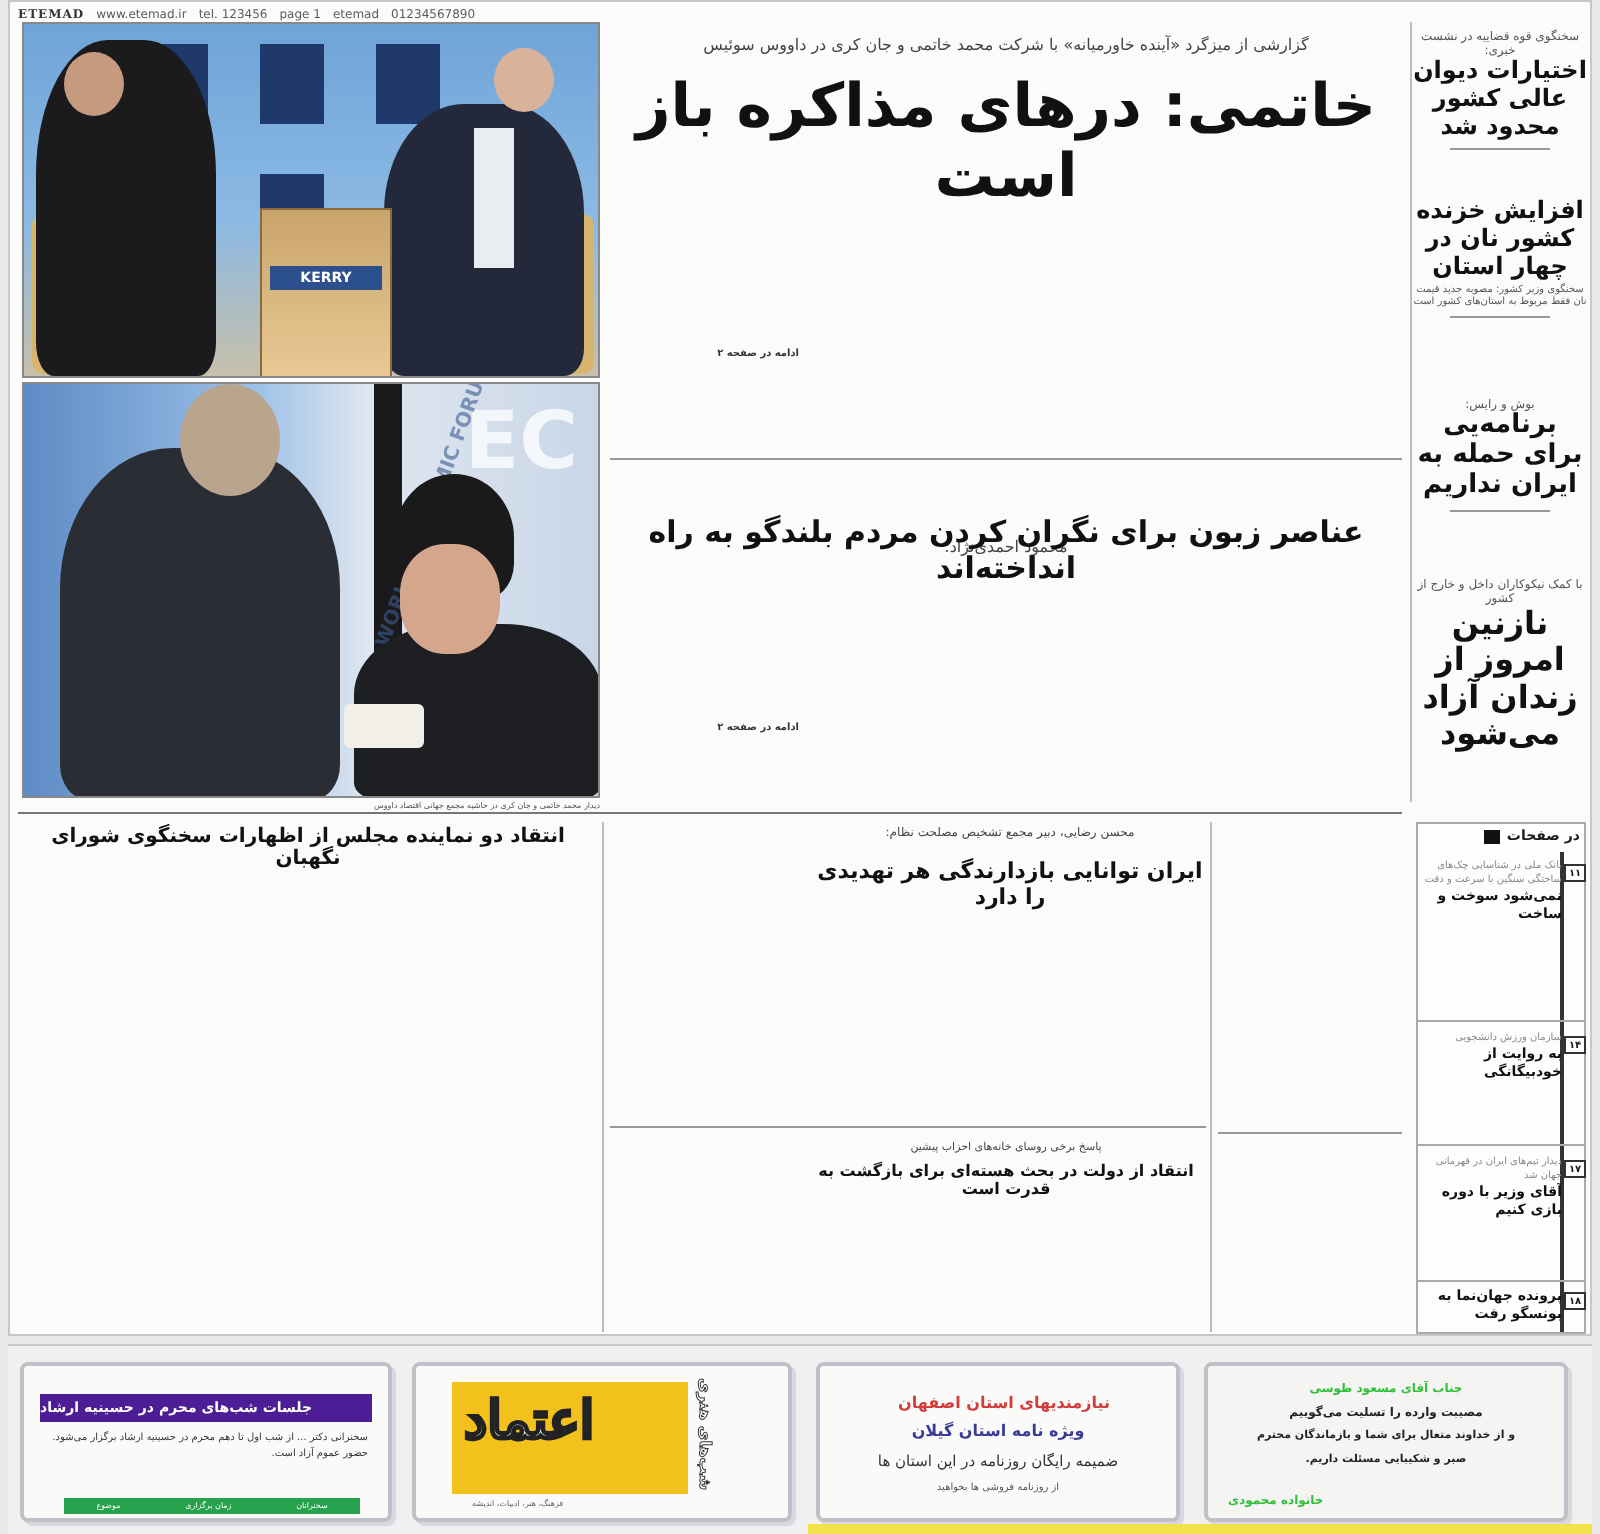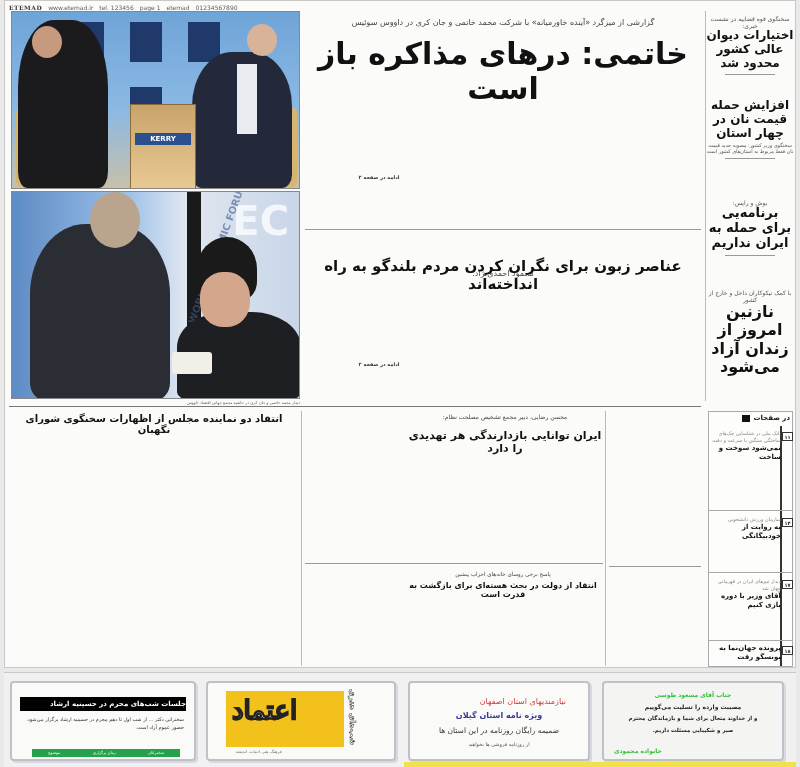--- a/index.html
+++ b/index.html
@@ -41,21 +41,21 @@
   .toc-title .sq { width: 8px; height: 7px; background: #111; display: inline-block; }
   .toc-spine { position: absolute; right: 10px; top: 14px; width: 2px; height: 240px; background: #333; }
   .toc-item { position: absolute; left: 2px; width: 70px; direction: rtl; text-align: right; }
   .toc-num { position: absolute; right: -12px; top: 2px; width: 11px; height: 9px; border: 1px solid #333; background: #fff; font-size: 5px; text-align: center; line-height: 8px; font-weight: bold; }
   .toc-dek { font-size: 5px; color: #888; line-height: 7px; }
   .toc-head { font-size: 7px; font-weight: bold; line-height: 9px; color: #111; }
   .toc-sep { position: absolute; left: 0; width: 83px; height: 1px; background: #aaa; }
 
   .ads { position: absolute; left: 4px; top: 672px; width: 792px; height: 95px; background: #f0f0f0; border-top: 1px solid #c8c8c8; }
   .ad { position: absolute; top: 8px; height: 80px; background: #fafaf8; border: 2px solid #c0c0c8; border-radius: 4px; box-shadow: 2px 2px 0 #d8d8e0; }
-  .ad-green-bar { position: absolute; left: 8px; right: 8px; top: 14px; height: 14px; background: #000000; color: #fff; font-size: 7px; font-weight: bold; text-align: right; line-height: 14px; direction: rtl; }
+  .ad-green-bar { position: absolute; left: 8px; right: 8px; top: 14px; height: 14px; background: #4c1d95; color: #fff; font-size: 7px; font-weight: bold; text-align: left; line-height: 14px; direction: rtl; }
   .ad-text { position: absolute; font-size: 5px; color: #333; direction: rtl; text-align: right; line-height: 8px; }
   .yellow-strip { position: absolute; left: 400px; bottom: 0; width: 392px; height: 5px; background: #f2e24a; }
 </style>
 </head>
 <body>
 
 <div class="page">
 
   <div class="masthead">
     <b class="brand">ETEMAD</b>
@@ -242,21 +242,21 @@
 
   <div class="rule-h" style="left:4px;top:405px;width:692px;background:#777;"></div>
 
   <div class="sidebar">
     <div class="sb-block" style="top:4px;">
       <div class="sb-kicker">سخنگوی قوه قضاییه در نشست خبری:</div>
       <div class="sb-head" style="font-size:12px;">اختیارات دیوان عالی کشور محدود شد</div>
       <div class="sb-divider"></div>
     </div>
     <div class="sb-block" style="top:88px;">
-      <div class="sb-head" style="font-size:12px;">افزایش حمله قیمت نان در چهار استان</div>
+      <div class="sb-head" style="font-size:12px;">افزایش خزنده کشور نان در چهار استان</div>
       <div class="sb-sub">سخنگوی وزیر کشور: مصوبه جدید قیمت نان فقط مربوط به استان‌های کشور است</div>
       <div class="sb-divider"></div>
     </div>
     <div class="sb-block" style="top:188px;">
       <div class="sb-kicker">بوش و رایس:</div>
       <div class="sb-head" style="font-size:13px;text-align:center;">برنامه‌یی برای حمله به ایران نداریم</div>
       <div class="sb-divider"></div>
     </div>
     <div class="sb-block" style="top:278px;">
       <div class="sb-kicker">با کمک نیکوکاران داخل و خارج از کشور</div>
@@ -534,21 +534,21 @@
   </div>
 
   <div class="ad" style="left:202px;width:190px;">
     <div style="position:absolute;left:18px;top:8px;width:118px;height:56px;background:#f2c11c;"></div>
     <div style="position:absolute;left:24px;top:12px;font-size:26px;font-weight:bold;color:#fff;-webkit-text-stroke:1.4px #222;direction:rtl;font-family:'DejaVu Serif',serif;">اعتماد</div>
     <div style="position:absolute;left:140px;top:6px;font-size:8px;color:#fff;-webkit-text-stroke:.5px #333;writing-mode:vertical-rl;font-weight:bold;">شب‌های هنری</div>
     <div style="position:absolute;left:28px;top:66px;font-size:4px;color:#666;direction:rtl;">فرهنگ، هنر، ادبیات، اندیشه</div>
   </div>
 
   <div class="ad" style="left:404px;width:182px;">
-    <div style="position:absolute;left:6px;right:22px;top:14px;text-align:right;direction:rtl;font-size:8px;font-weight:normal;color:#d43b3b;">نیازمندیهای استان اصفهان</div>
+    <div style="position:absolute;left:6px;right:0;top:14px;text-align:center;direction:rtl;font-size:8px;font-weight:bold;color:#d43b3b;">نیازمندیهای استان اصفهان</div>
     <div style="position:absolute;left:6px;right:6px;top:28px;text-align:center;direction:rtl;font-size:8px;font-weight:bold;color:#3a3a9a;">ویژه نامه استان گیلان</div>
     <div style="position:absolute;left:6px;right:6px;top:43px;text-align:center;direction:rtl;font-size:7.5px;color:#333;">ضمیمه رایگان روزنامه در این استان ها</div>
     <div style="position:absolute;left:6px;right:6px;top:58px;text-align:center;direction:rtl;font-size:5px;color:#555;">از روزنامه فروشی ها بخواهید</div>
   </div>
 
   <div class="ad" style="left:598px;width:182px;background:#f4f4f2;">
     <div style="position:absolute;left:6px;right:6px;top:8px;text-align:center;direction:rtl;font-size:6px;font-weight:bold;color:#2fbf3a;">جناب آقای مسعود طوسی</div>
     <div style="position:absolute;left:6px;right:6px;top:20px;text-align:center;direction:rtl;font-size:6px;font-weight:bold;color:#222;">مصیبت وارده را تسلیت می‌گوییم</div>
     <div style="position:absolute;left:6px;right:6px;top:32px;text-align:center;direction:rtl;font-size:5.5px;font-weight:bold;color:#222;">و از خداوند متعال برای شما و بازماندگان محترم</div>
     <div style="position:absolute;left:6px;right:6px;top:44px;text-align:center;direction:rtl;font-size:5.5px;font-weight:bold;color:#222;">صبر و شکیبایی مسئلت داریم.</div>

